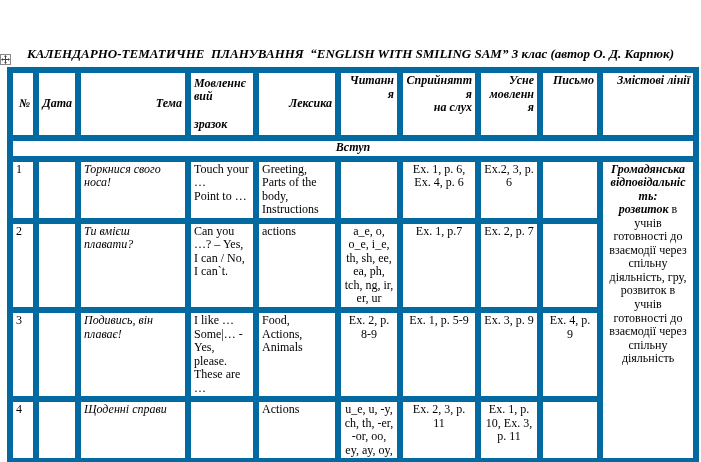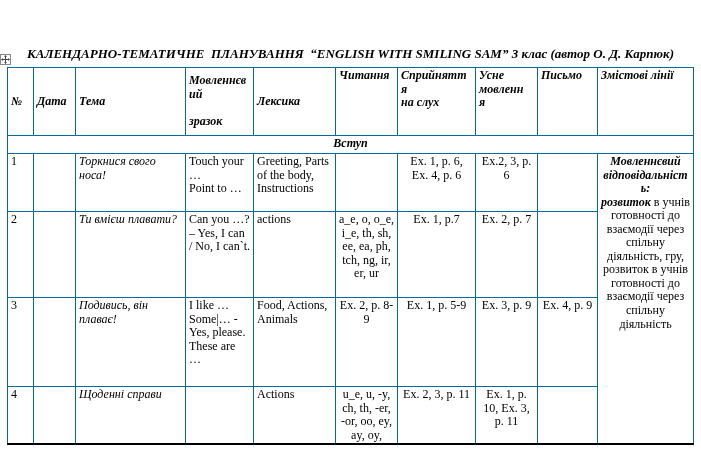--- a/index.html
+++ b/index.html
@@ -26,32 +26,32 @@
   .table-handle svg{display:block;}
 
   
   table.plan{
     position:absolute;left:7px;top:67px;width:686px;
     border-collapse:collapse;table-layout:fixed;
     font-size:12px;line-height:1.13;
     border:1px solid #000;border-bottom:2px solid #000;
   }
   table.plan td, table.plan th{
-    border:1px solid #0369a1;
+    border:6px solid #0369a1;
     vertical-align:top;
     padding:1px 3px;
     white-space:pre-line;
     word-wrap:break-word;
     overflow:hidden;
     font-weight:normal;
   }
   
   tr.hdr{height:68px;}
   tr.hdr th{
-    font-weight:bold;font-style:italic;text-align:left;vertical-align:middle;
+    font-weight:bold;font-style:italic;text-align:right;vertical-align:middle;
   }
   tr.hdr th.top{vertical-align:top;}
   tr.hdr th.left{text-align:left;}
   
   tr.sect{height:18px;}
   tr.sect td{
     font-weight:bold;font-style:italic;text-align:center;padding:0 0 1px 0;
     vertical-align:middle;
     margin-top:16px;
   }
@@ -124,21 +124,21 @@
       <td class="num">1</td>
       <td></td>
       <td class="topic">Торкнися свого носа!</td>
       <td class="pattern">Touch your …
 Point to …</td>
       <td class="vocab">Greeting, Parts of the body, Instructions</td>
       <td class="ctr"></td>
       <td class="ctr">Ex. 1, p. 6, Ex. 4, p. 6</td>
       <td class="ctr">Ex.2, 3, p. 6</td>
       <td class="ctr"></td>
-      <td class="content" rowspan="4"><span class="bi">Мовленнєвий відповідальність:
+      <td class="content" rowspan="4"><span class="bi">Громадянська відповідальність:
 </span><span class="bi">розвиток</span><span> в учнів готовності до взаємодії через спільну діяльність, гру, розвиток в учнів готовності до взаємодії через спільну діяльність</span></td>
     </tr>
 
     <tr class="r2">
       <td class="num">2</td>
       <td></td>
       <td class="topic">Ти вмієш плавати?</td>
       <td class="pattern">Can you …? – Yes, I can / No, I can`t.</td>
       <td class="vocab">actions</td>
       <td class="ctr">a_e, o, o_e, i_e, th, sh, ee, ea, ph, tch, ng, ir, er, ur</td>

